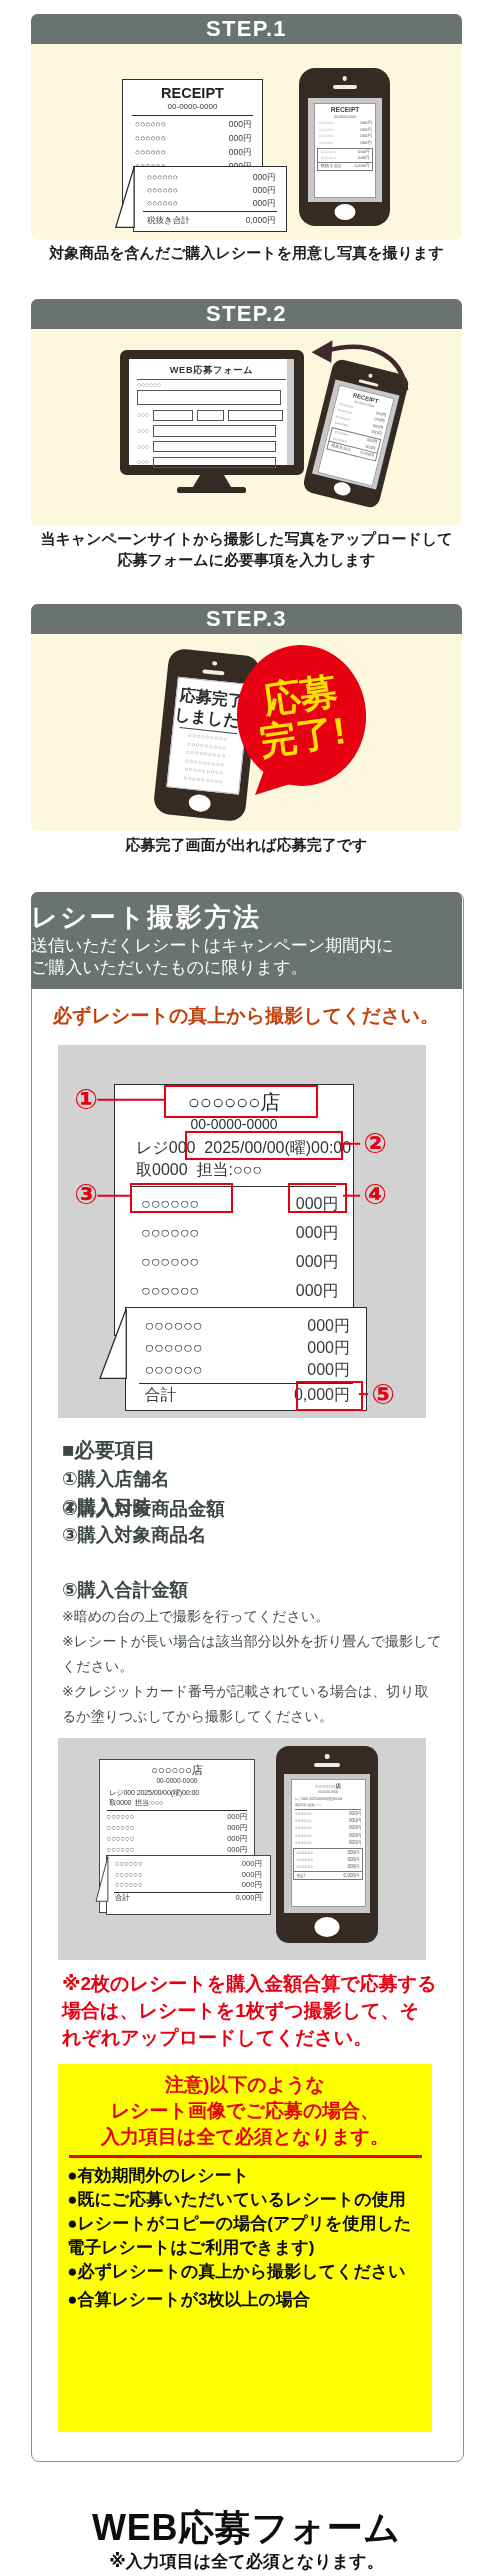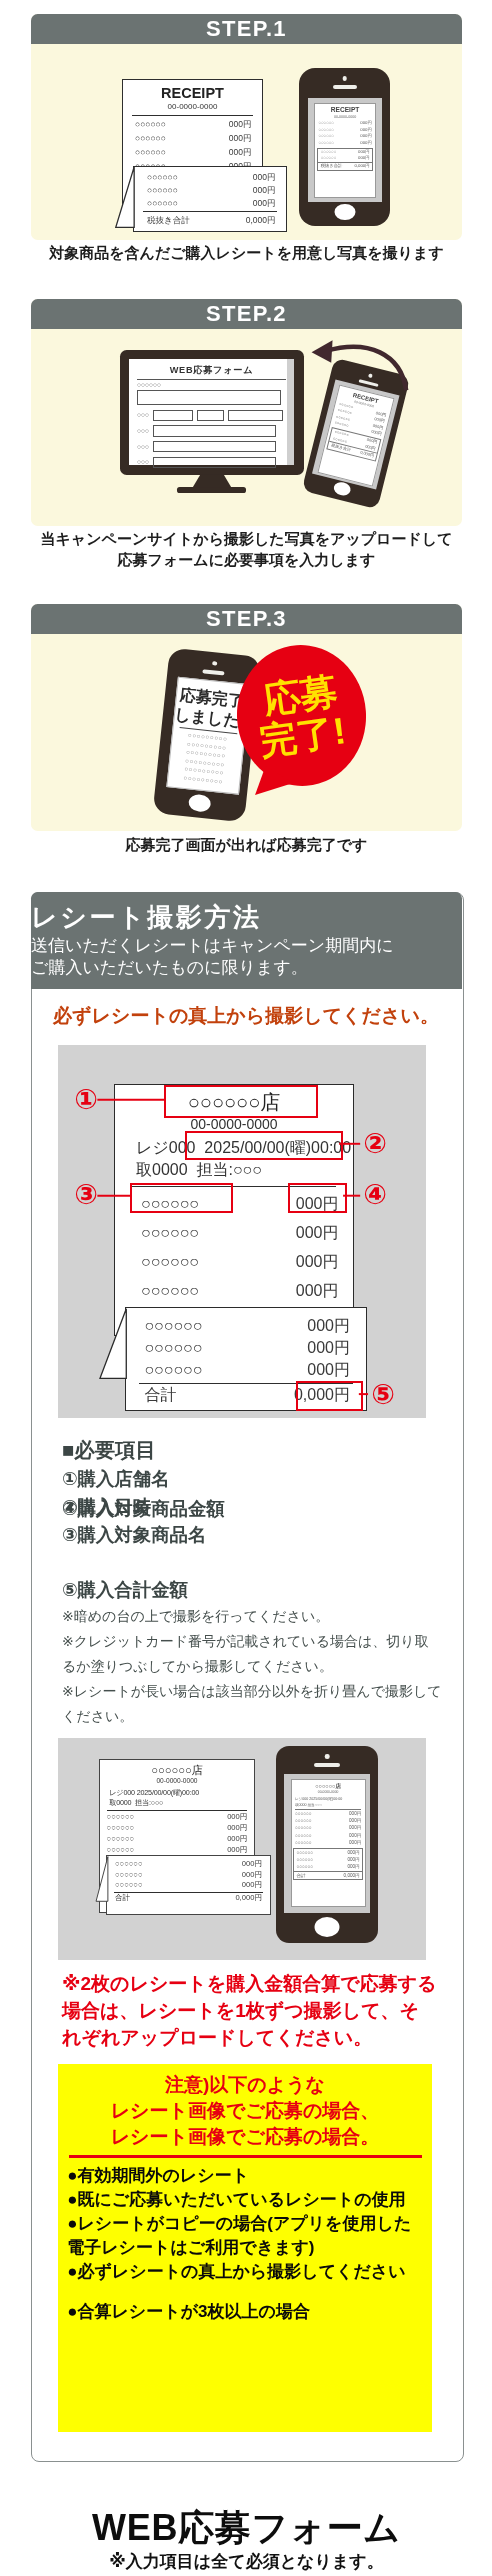--- a/index.html
+++ b/index.html
@@ -385,22 +385,22 @@
   <div class="co" style="left:367px;top:1380px">⑤</div>
 
   <div class="req-h">■必要項目</div>
   <div class="req-i" style="top:1466px">①購入店舗名</div>
   <div class="req-i" style="top:1494px">②購入日時</div>
   <div class="req-i" style="top:1522px">③購入対象商品名</div>
   <div class="req-i" style="top:1496px">④購入対象商品金額</div>
   <div class="req-i" style="top:1577px">⑤購入合計金額</div>
   <div class="notes">
     <div>※暗めの台の上で撮影を行ってください。</div>
+    <div>※レシートが長い場合は該当部分以外を折り畳んで撮影してください。</div>
     <div>※クレジットカード番号が記載されている場合は、切り取るか塗りつぶしてから撮影してください。</div>
-    <div>※レシートが長い場合は該当部分以外を折り畳んで撮影してください。</div>
   </div>
 
   <div class="panel p2"></div>
   <div class="paper r2">
     <div class="store">○○○○○○店</div>
     <div class="tel">00-0000-0000</div>
     <div class="ln" style="margin-top:2px">
       <span>レジ000</span>&nbsp;<span>2025/00/00(曜)00:00</span>
     </div>
     <div class="ln">
@@ -499,27 +499,27 @@
       </div>
     </div>
     <div class="ph-home" style="bottom:6px;width:25px;height:20px"></div>
   </div>
 
   <div class="red-para">※2枚のレシートを購入金額合算で応募する場合は、レシートを1枚ずつ撮影して、それぞれアップロードしてください。</div>
 
   <div class="warn">
     <div class="warn-h" style="padding-top:8px">注意)以下のような</div>
     <div class="warn-h">レシート画像でご応募の場合、</div>
-    <div class="warn-h">レシート画像でご応募の場合。</div>
+    <div class="warn-h">入力項目は全て必須となります。</div>
     <div class="warn-rule"></div>
     <div class="warn-b">●有効期間外のレシート</div>
     <div class="warn-b" style="margin-top:0">●既にご応募いただいているレシートの使用</div>
     <div class="warn-b" style="margin-top:0">●レシートがコピーの場合(アプリを使用した電子レシートはご利用できます)</div>
     <div class="warn-b" style="margin-top:0">●必ずレシートの真上から撮影してください</div>
-    <div class="warn-b" style="margin-top:16px">●合算レシートが3枚以上の場合</div>
+    <div class="warn-b" style="margin-top:4px">●合算レシートが3枚以上の場合</div>
   </div>
 
   <div class="foot-title">WEB応募フォーム</div>
   <div class="foot-note">※入力項目は全て必須となります。</div>
 
   <svg class="ovl" viewBox="0 0 750 3921" xmlns="http://www.w3.org/2000/svg">
 
     <polygon points="204,254 176,346 204,346" fill="#ffffff" stroke="#2e2e2e" stroke-width="2"></polygon>
 
     <path d="M 618 594 C 610 538, 560 516, 496 534" fill="none" stroke="#41282e" stroke-width="7"></path>

